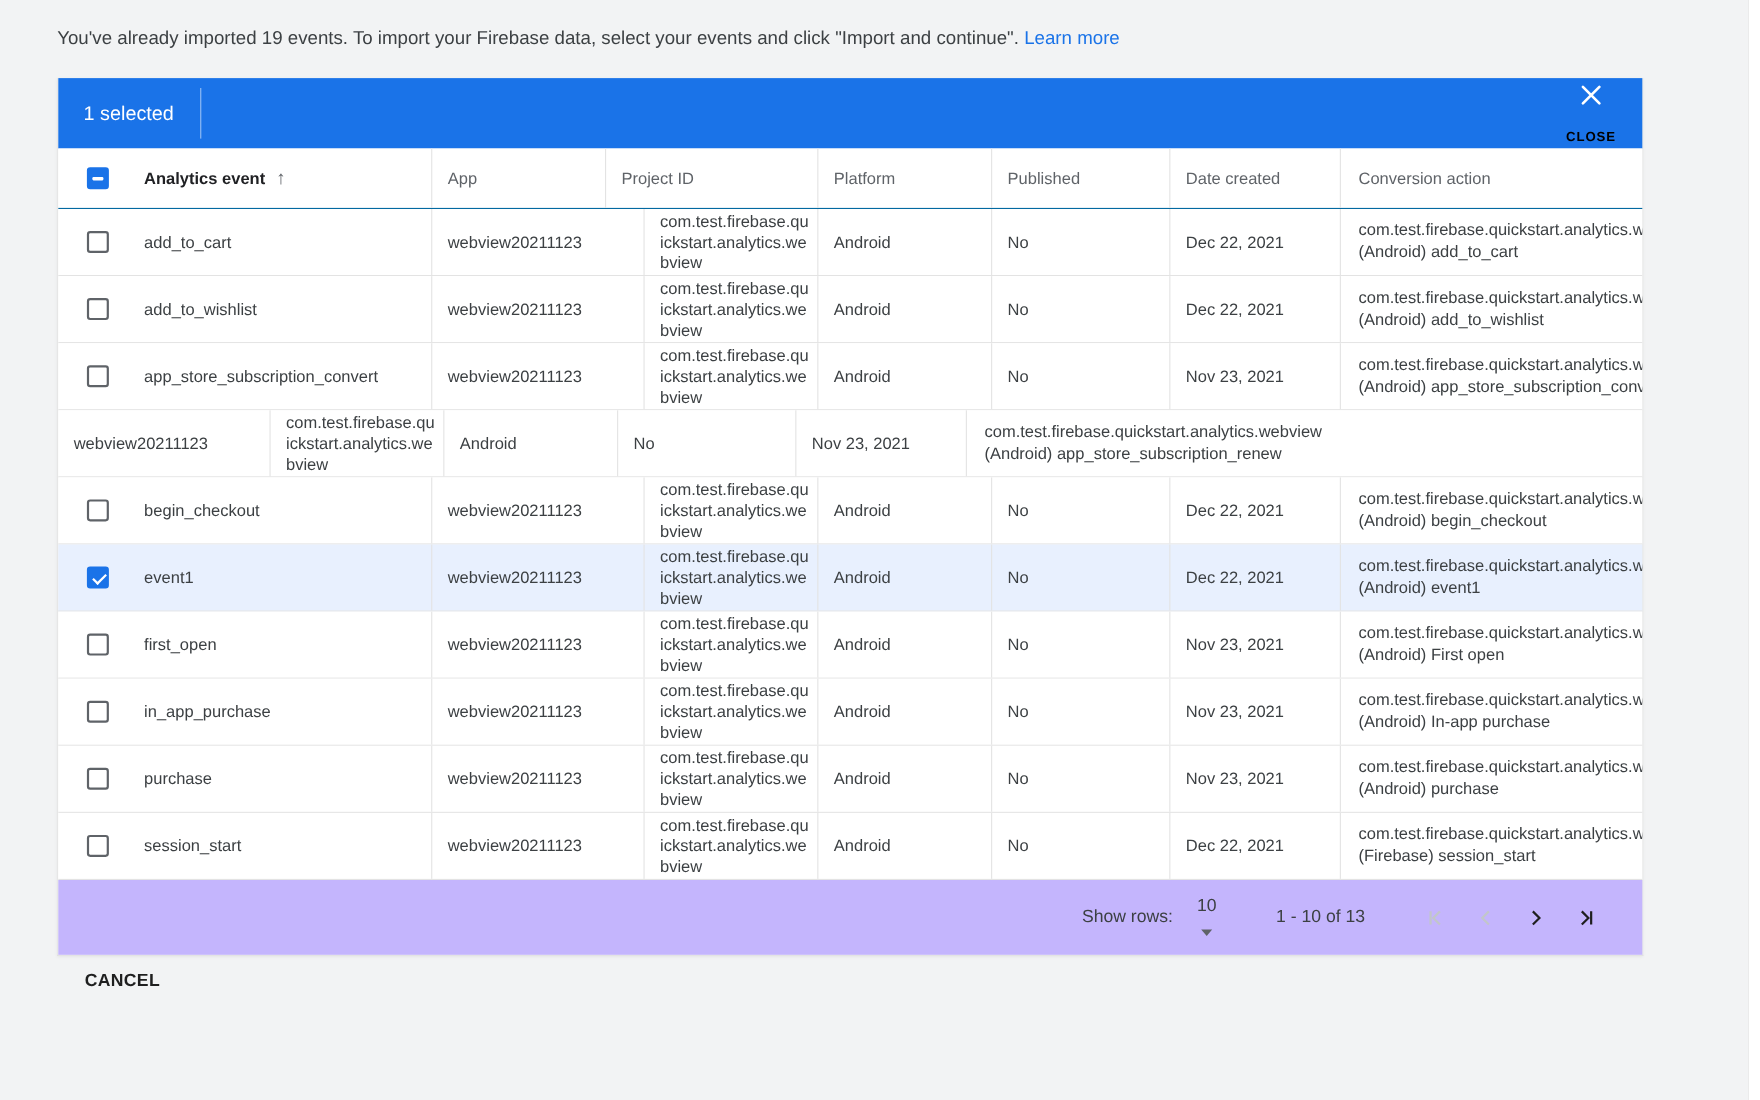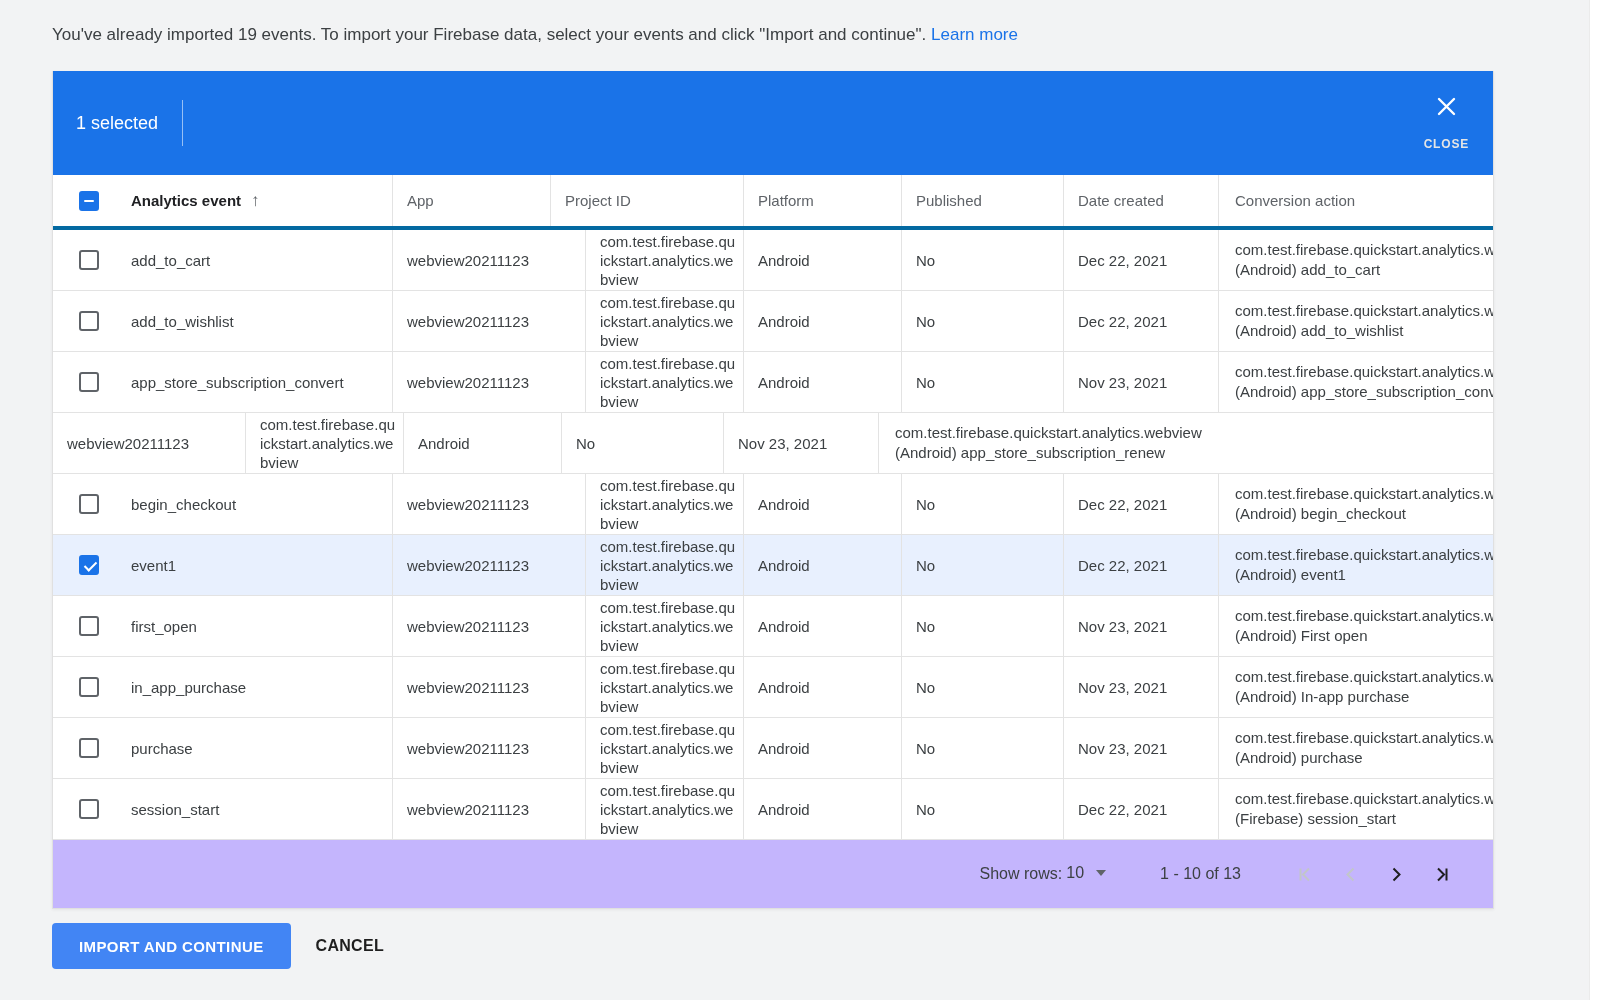--- a/index.html
+++ b/index.html
@@ -16,42 +16,42 @@
   .subtitle a { color:#1a73e8; text-decoration:none; cursor:pointer; }
 
   .card {
     margin-top:26px; width:1442px; background:#fff;
     border:1px solid #e0e0e0; border-top:none;
     box-shadow:0 1px 3px rgba(0,0,0,.06);
   }
 
   
   .selection-bar {
-    height:104px; background:#1a73e8; color:#fff;
+    height:64px; background:#1a73e8; color:#fff;
     display:flex; align-items:center; padding:0 22px 0 23px;
   }
   .sel-count { font-size:18px; font-weight:400; }
   .sel-divider { width:1px; height:46px; background:rgba(255,255,255,.55); margin-left:24px; }
   .close-btn {
-    margin-left:auto; background:none; border:none; color:#e5e5e5; cursor:pointer;
+    margin-left:auto; background:none; border:none; color:#000000; cursor:pointer;
     display:flex; flex-direction:column; align-items:center; gap:20px; padding:4px 2px;
   }
   .close-label { font-size:12px; font-weight:bold; letter-spacing:.8px; }
 
   
   .cell { padding-left:14px; display:flex; align-items:center; border-right:1px solid #e3e3e3; height:100%; overflow:hidden; }
   .c1 { width:340px; padding-left:26px; }
   .c2 { width:193px; }
   .c3 { width:158px; }
   .c4 { width:158px; }
   .c5 { width:162px; }
   .c6 { width:155px; }
   .c7 { flex:1; border-right:none; padding-left:16px; }
 
-  .thead { display:flex; height:55px; border-bottom:4px solid #0369a1; background:#fff; }
+  .thead { display:flex; height:55px; border-bottom:1px solid #0369a1; background:#fff; }
   .h-label { font-size:15px; color:#5f6368; }
   .h-label.strong { font-weight:bold; color:#202124; margin-left:32px; }
   .sort-arrow { font-size:17px; color:#5f6368; margin-left:10px; }
 
   .row { display:flex; height:61px; border-bottom:1px solid #e3e3e3; background:#fff; font-size:15px; }
   .row.selected { background:#e8f0fe; }
   .row .ev { margin-left:32px; }
   .app-pkg { word-break:break-all; line-height:19px; padding-right:6px; }
   .conv { flex-direction:column; align-items:flex-start; justify-content:center; }
   .nowrap { white-space:nowrap; line-height:20px; width:100%; overflow:hidden; }
@@ -65,21 +65,21 @@
   .checkbox.checked::after {
     content:""; position:absolute; left:5.5px; top:1.5px; width:5px; height:10px;
     border:solid #fff; border-width:0 2.5px 2.5px 0; transform:rotate(45deg);
   }
   .checkbox.indeterminate::after {
     content:""; position:absolute; left:3px; top:7px; width:10px; height:2.5px; background:#fff; border-radius:1px;
   }
 
   
   .tfoot { display:flex; align-items:center; height:68px; justify-content:flex-end; padding-right:36px; font-size:16px; color:#3c4043; background:#c4b5fd; }
-  .rows-select { display:flex; align-items:center; gap:12px; background:none; border:none; font-size:16px; color:#3c4043; margin-left:2px; cursor:pointer; padding:2px 2px 4px 2px; }
+  .rows-select { display:flex; align-items:center; gap:12px; background:none; border:none; font-size:16px; color:#3c4043; margin-left:20px; cursor:pointer; padding:2px 2px 4px 2px;flex-direction:column; }
   .tri { width:0; height:0; border-left:5.5px solid transparent; border-right:5.5px solid transparent; border-top:6px solid #5f6368; }
   .range { margin-left:52px; }
   .pager { margin-left:48px; display:flex; align-items:center; gap:16px; }
   .pg { width:30px; height:30px; display:inline-flex; align-items:center; justify-content:center; background:none; border:none; color:#1f1f1f; cursor:pointer; }
   .pg.disabled { color:#c2c6ca; cursor:default; }
 
   
   .actions { margin-top:14px; display:flex; align-items:center; }
   .primary-btn {
     background:#4285f4; color:#fff; border:none; border-radius:4px;
@@ -427,19 +427,18 @@
           <svg width="15" height="15" viewBox="0 0 15 15">
               <path d="M3 1.5 L9 7.5 L3 13.5 M11.5 1.5 v12" stroke="currentColor" stroke-width="2" fill="none"></path>
             </svg>
         </button>
       </span>
     </div>
 
   </div>
 
   <div class="actions">
-    <button class="primary-btn">IMPORT AND CONTINUE</button>
     <button class="text-btn">CANCEL</button>
   </div>
 
 </div>
 
 <div class="scrollbar-strip"></div>
 
 </body></html>

